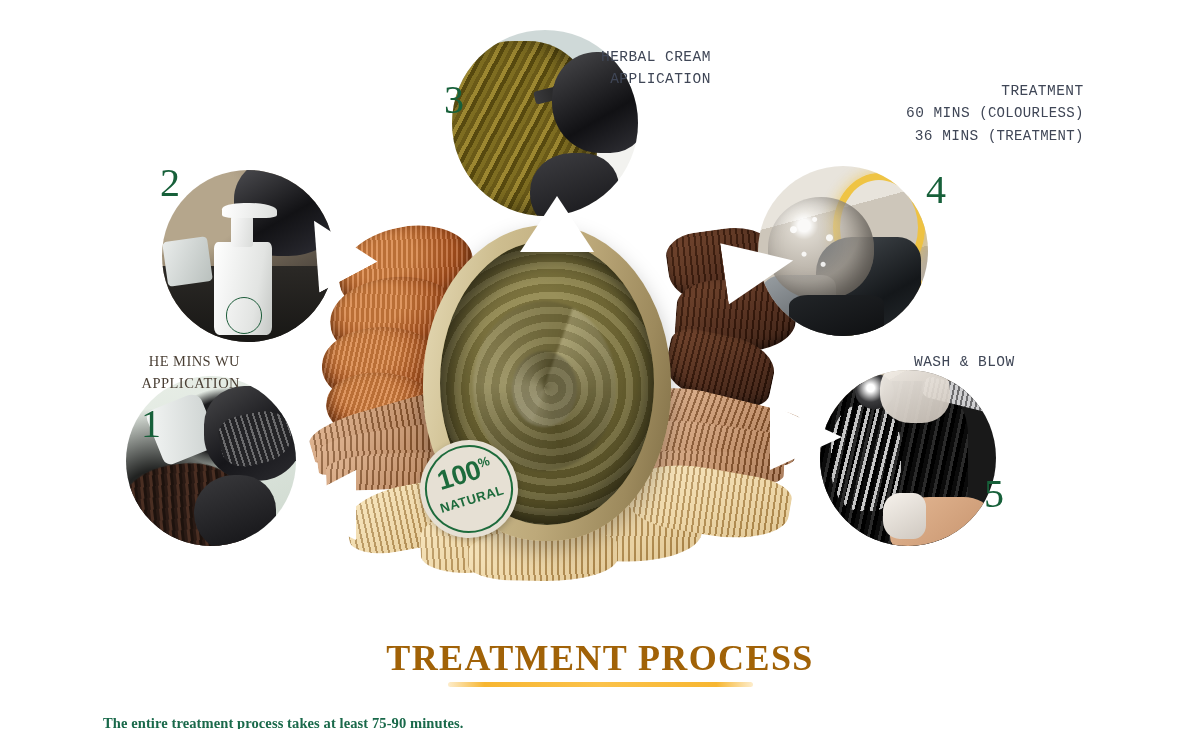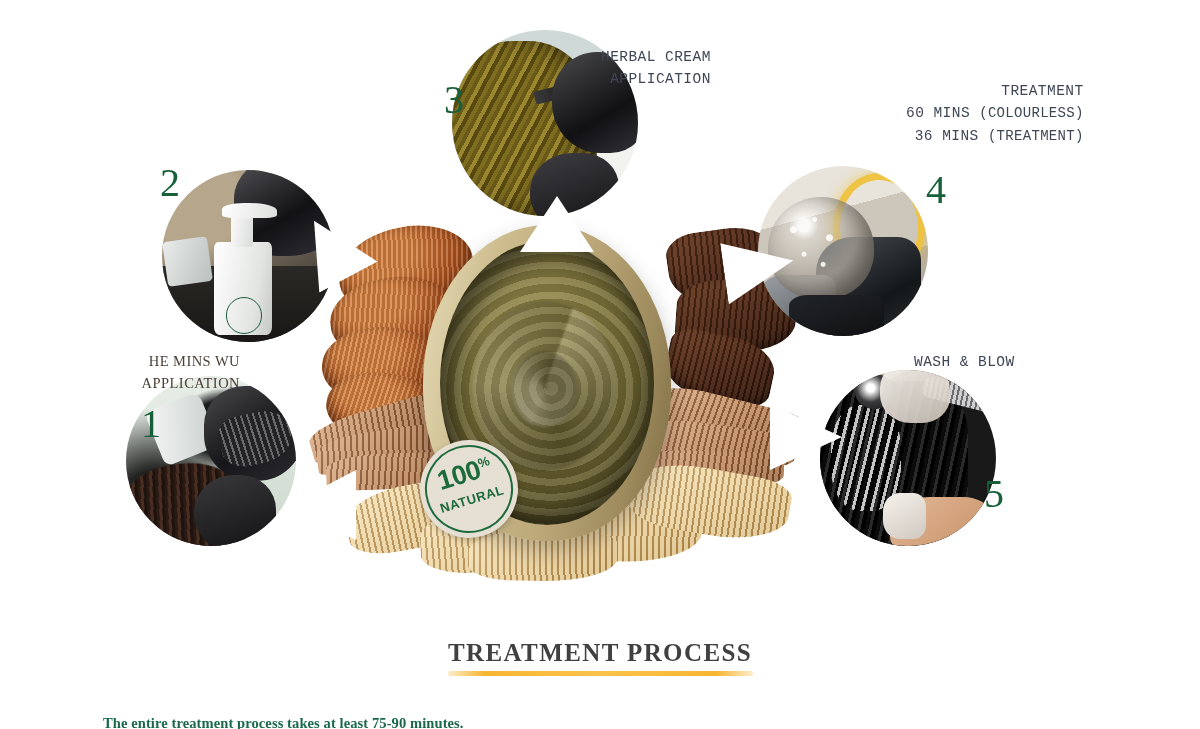--- a/index.html
+++ b/index.html
@@ -221,21 +221,21 @@
     font-family:"Liberation Sans", sans-serif;font-weight:bold;font-size:27px;
     color:#1d6b3c;letter-spacing:-.5px;line-height:1;}
   #badge .t1 sup{font-size:13px;vertical-align:super;}
   #badge .t2{position:absolute;left:0;top:52px;width:100%;text-align:center;
     font-family:"Liberation Sans", sans-serif;font-weight:bold;font-size:13px;
     color:#1d6b3c;letter-spacing:.6px;}
 
   
   #footer{position:absolute;left:0;top:640px;width:1200px;z-index:60;}
   #ft-title{text-align:center;font-family:"Liberation Serif", serif;font-weight:bold;
-    font-size:25px;letter-spacing:1.4px;color:#404040;line-height:1;}
+    font-size:36px;letter-spacing:1.4px;color:#a16207;line-height:1;}
   #ft-rule{margin:6px auto 0;width:305px;height:5px;
     background:linear-gradient(90deg,rgba(247,182,49,.25),#f7b631 12%,#fbc24a 50%,#f7b631 88%,rgba(247,182,49,.25));
     border-radius:3px;}
   #ft-note{position:absolute;left:103px;top:75px;font-family:"Liberation Serif", serif;
     font-weight:bold;font-size:14.5px;color:#19694a;letter-spacing:.1px;}
 </style>
 </head>
 <body>
 
 <div id="stage">

